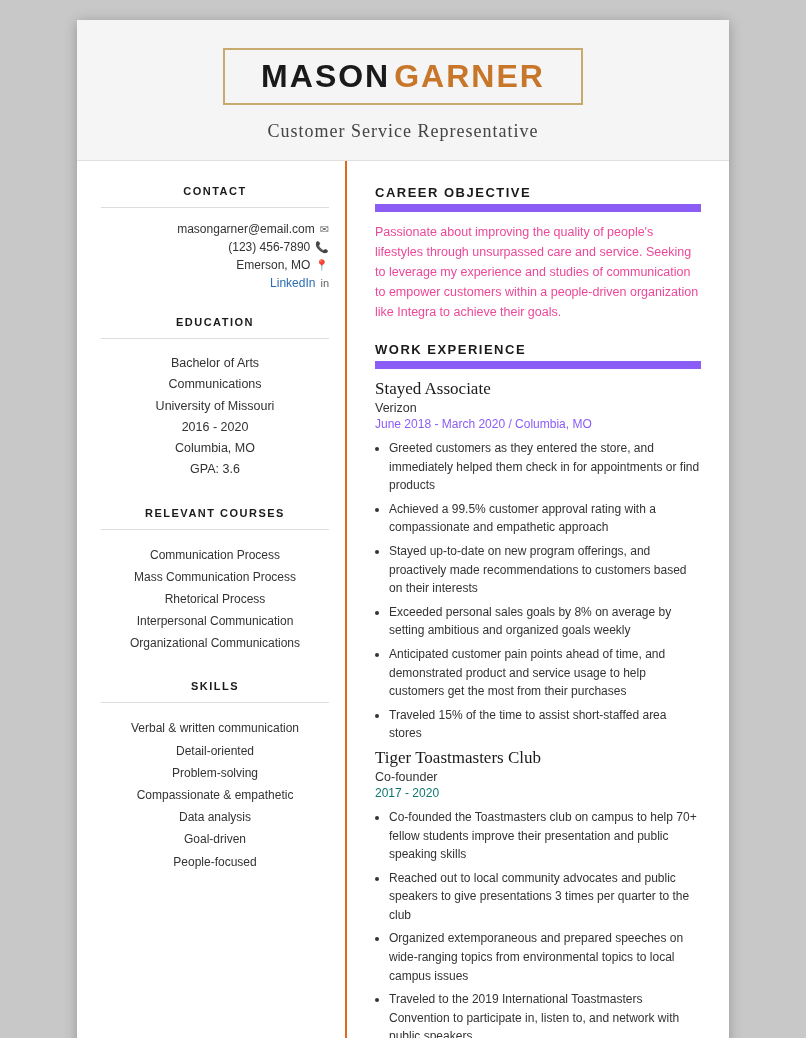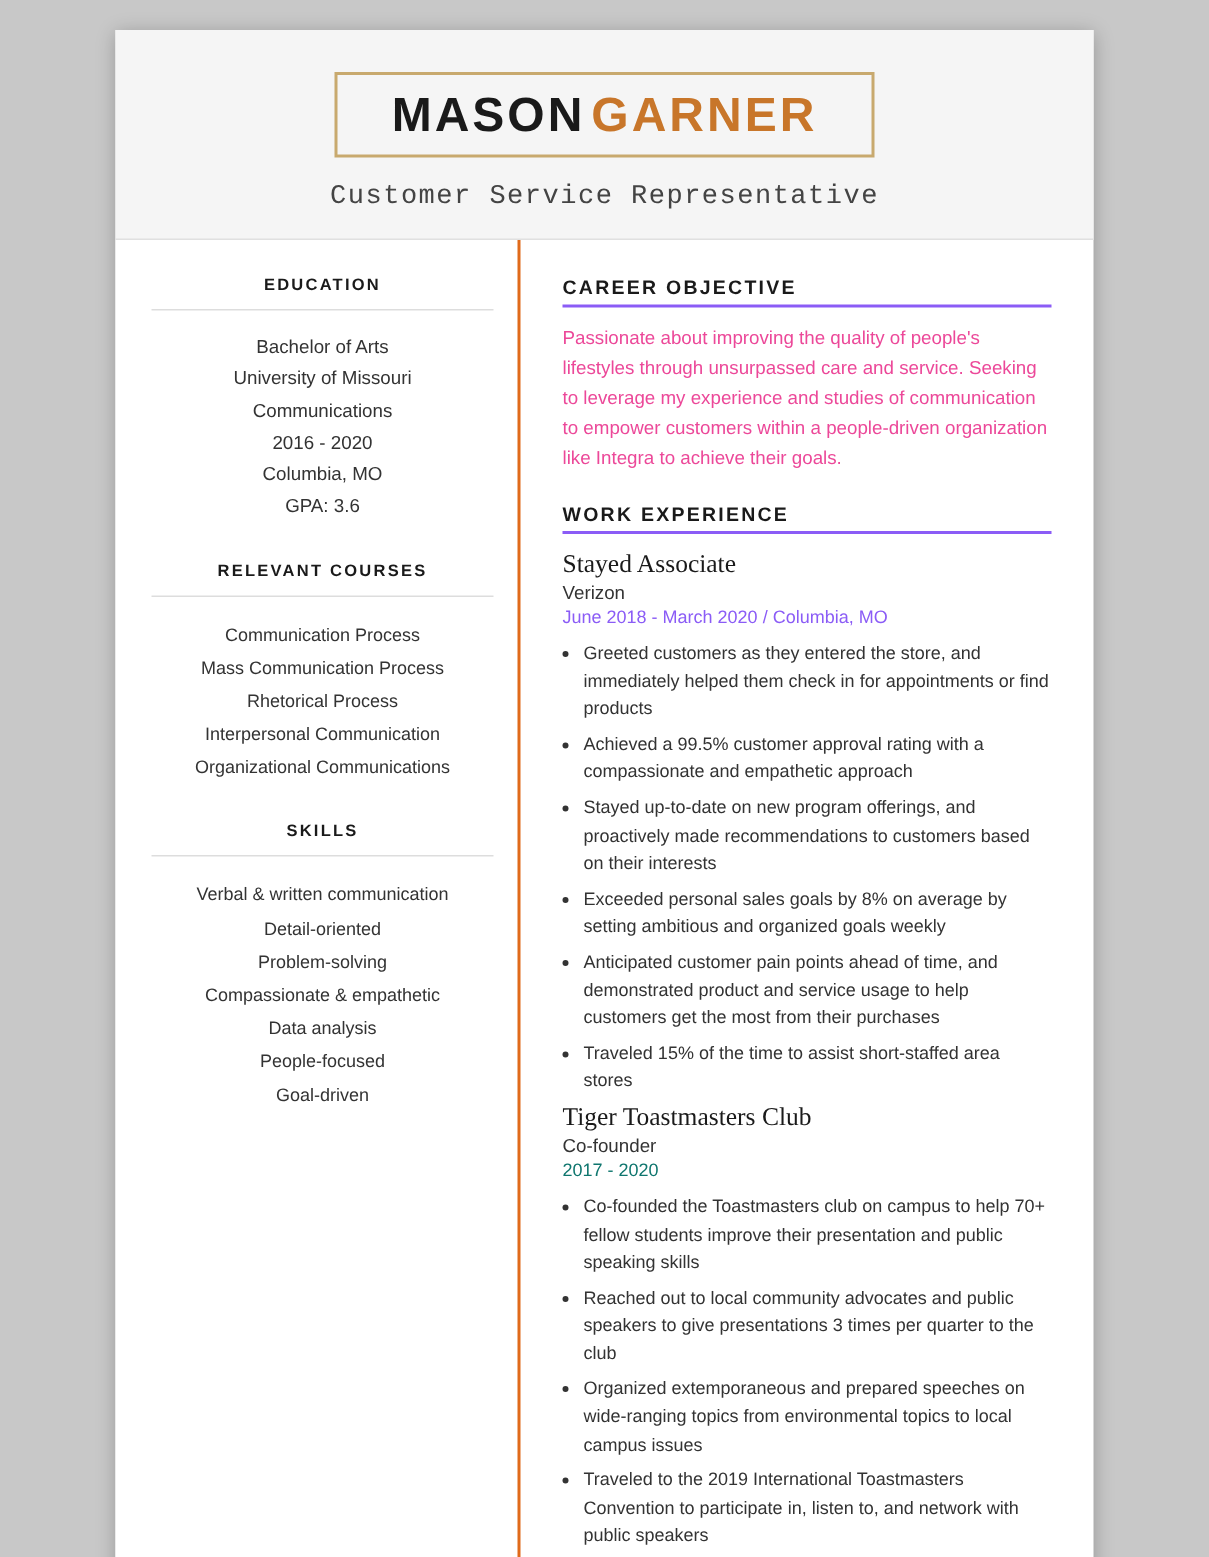--- a/index.html
+++ b/index.html
@@ -40,21 +40,21 @@
     .name-last {
       font-size: 32px;
       font-weight: 700;
       color: #c8762a;
       font-family: Arial, sans-serif;
       letter-spacing: 2px;
     }
     .resume-title {
       font-size: 18px;
       color: #444;
-      font-family: Liberation Mono, monospace;
+      font-family: Liberation Serif, serif;
       font-weight: 400;
       letter-spacing: 1px;
       margin-top: 6px;
     }
     
     .resume-body {
       display: flex;
       min-height: 820px;
     }
     
@@ -130,21 +130,21 @@
       flex: 1;
       padding: 24px 28px 24px 28px;
     }
     .section-heading {
       font-family: Arial, sans-serif;
       font-size: 13px;
       font-weight: 700;
       color: #1a1a1a;
       letter-spacing: 1.5px;
       text-transform: uppercase;
-      border-bottom: 2px solid #8b5cf6;
+      border-bottom: 8px solid #8b5cf6;
       padding-bottom: 4px;
       margin-bottom: 10px;
       margin-top: 20px;
     }
     .section-heading:first-child {
       margin-top: 0;
     }
     .objective-text {
       font-family: Arial, sans-serif;
       font-size: 12.5px;
@@ -212,28 +212,48 @@
       <span> </span>
       <span class="name-last">GARNER</span>
     </div>
     <div class="resume-title">Customer Service Representative</div>
   </div>
 
   <div class="resume-body">
 
     <div class="sidebar">
 
+      <div class="sidebar-section">
+        <div class="sidebar-section-title">CONTACT</div>
+        <hr class="divider">
+        <div class="contact-item">
+          <span>masongarner@email.com</span>
+          <span class="icon">✉</span>
+        </div>
+        <div class="contact-item">
+          <span>(123) 456-7890</span>
+          <span class="icon">📞</span>
+        </div>
+        <div class="contact-item">
+          <span>Emerson, MO</span>
+          <span class="icon">📍</span>
+        </div>
+        <div class="contact-item linkedin-item">
+          <a href="#">LinkedIn</a>
+          <span class="icon">in</span>
+        </div>
+      </div>
 
       <div class="sidebar-section">
         <div class="sidebar-section-title">EDUCATION</div>
         <hr class="divider">
         <div class="edu-block">
           <div>Bachelor of Arts</div>
+          <div>Communications</div>
           <div>University of Missouri</div>
-          <div>Communications</div>
           <div>2016 - 2020</div>
           <div>Columbia, MO</div>
           <div>GPA: 3.6</div>
         </div>
       </div>
 
       <div class="sidebar-section">
         <div class="sidebar-section-title">RELEVANT COURSES</div>
         <hr class="divider">
         <ul class="courses-list">
@@ -247,22 +267,22 @@
 
       <div class="sidebar-section">
         <div class="sidebar-section-title">SKILLS</div>
         <hr class="divider">
         <ul class="skills-list">
           <li>Verbal &amp; written communication</li>
           <li>Detail-oriented</li>
           <li>Problem-solving</li>
           <li>Compassionate &amp; empathetic</li>
           <li>Data analysis</li>
+          <li>Goal-driven</li>
           <li>People-focused</li>
-          <li>Goal-driven</li>
         </ul>
       </div>
 
     </div>
 
     <div class="main-content">
 
       <div class="section-heading">CAREER OBJECTIVE</div>
       <p class="objective-text">Passionate about improving the quality of people's lifestyles through unsurpassed care and service. Seeking to leverage my experience and studies of communication to empower customers within a people-driven organization like Integra to achieve their goals.</p>
 

